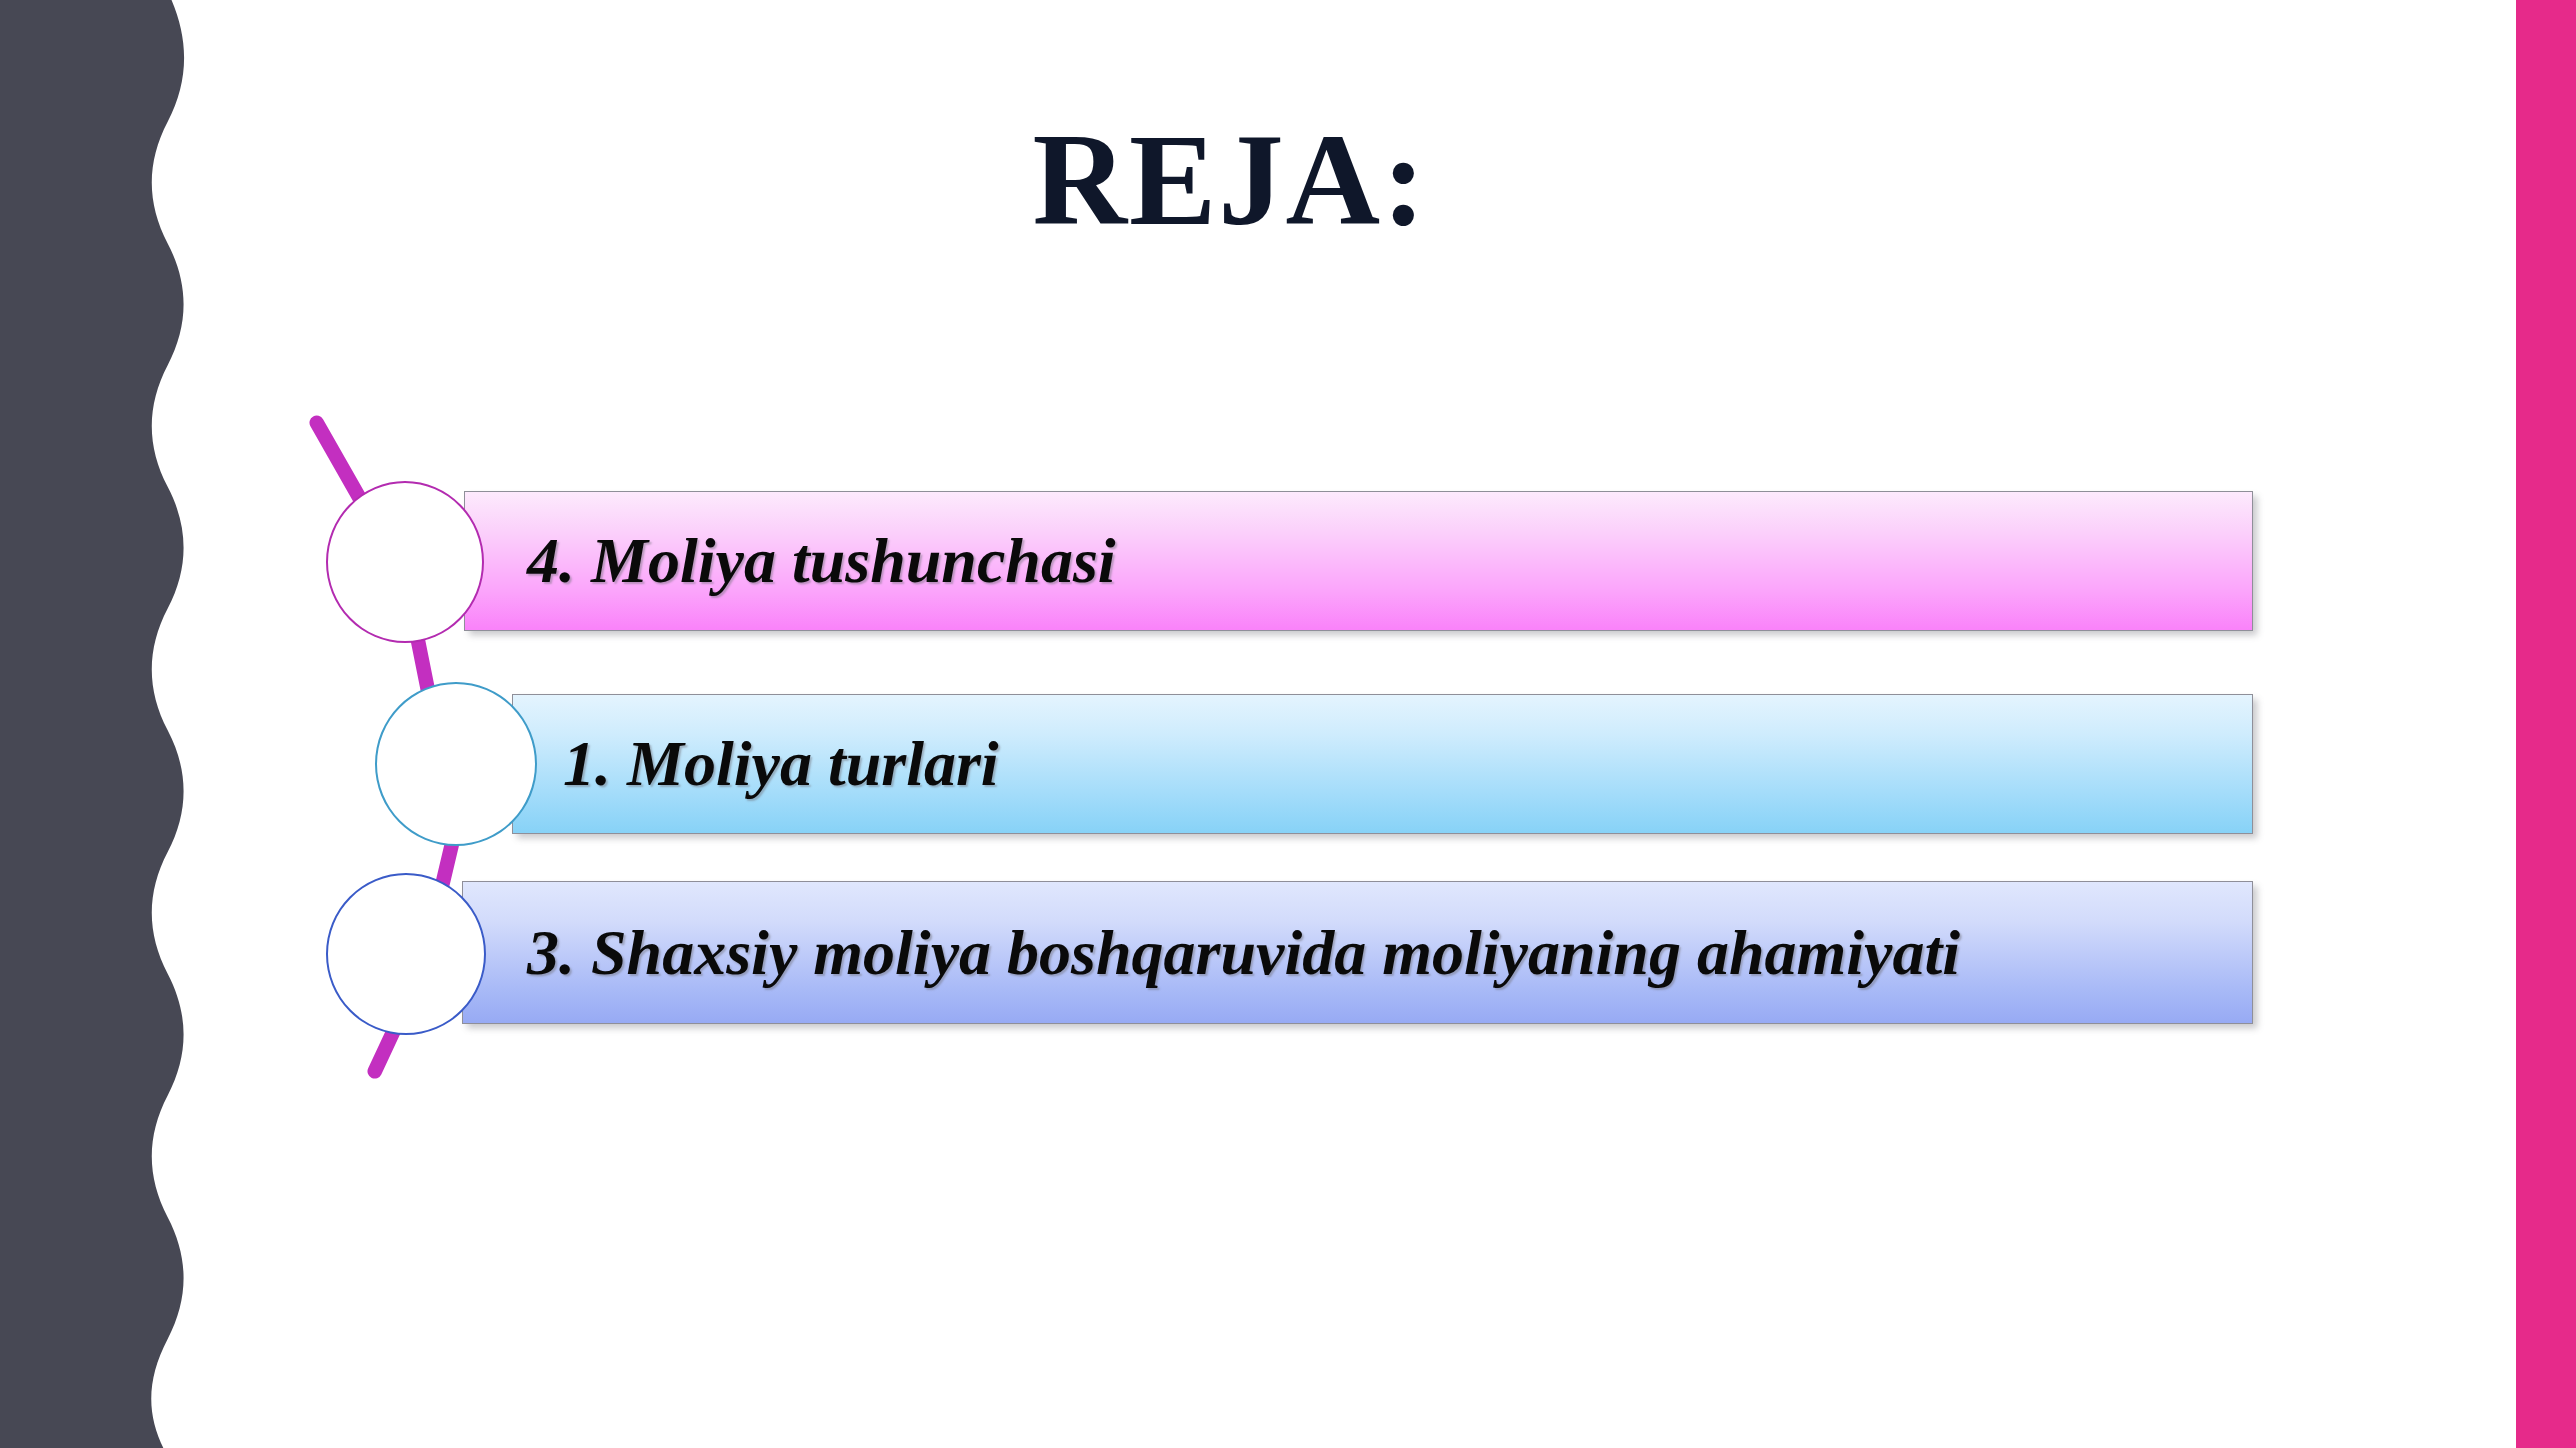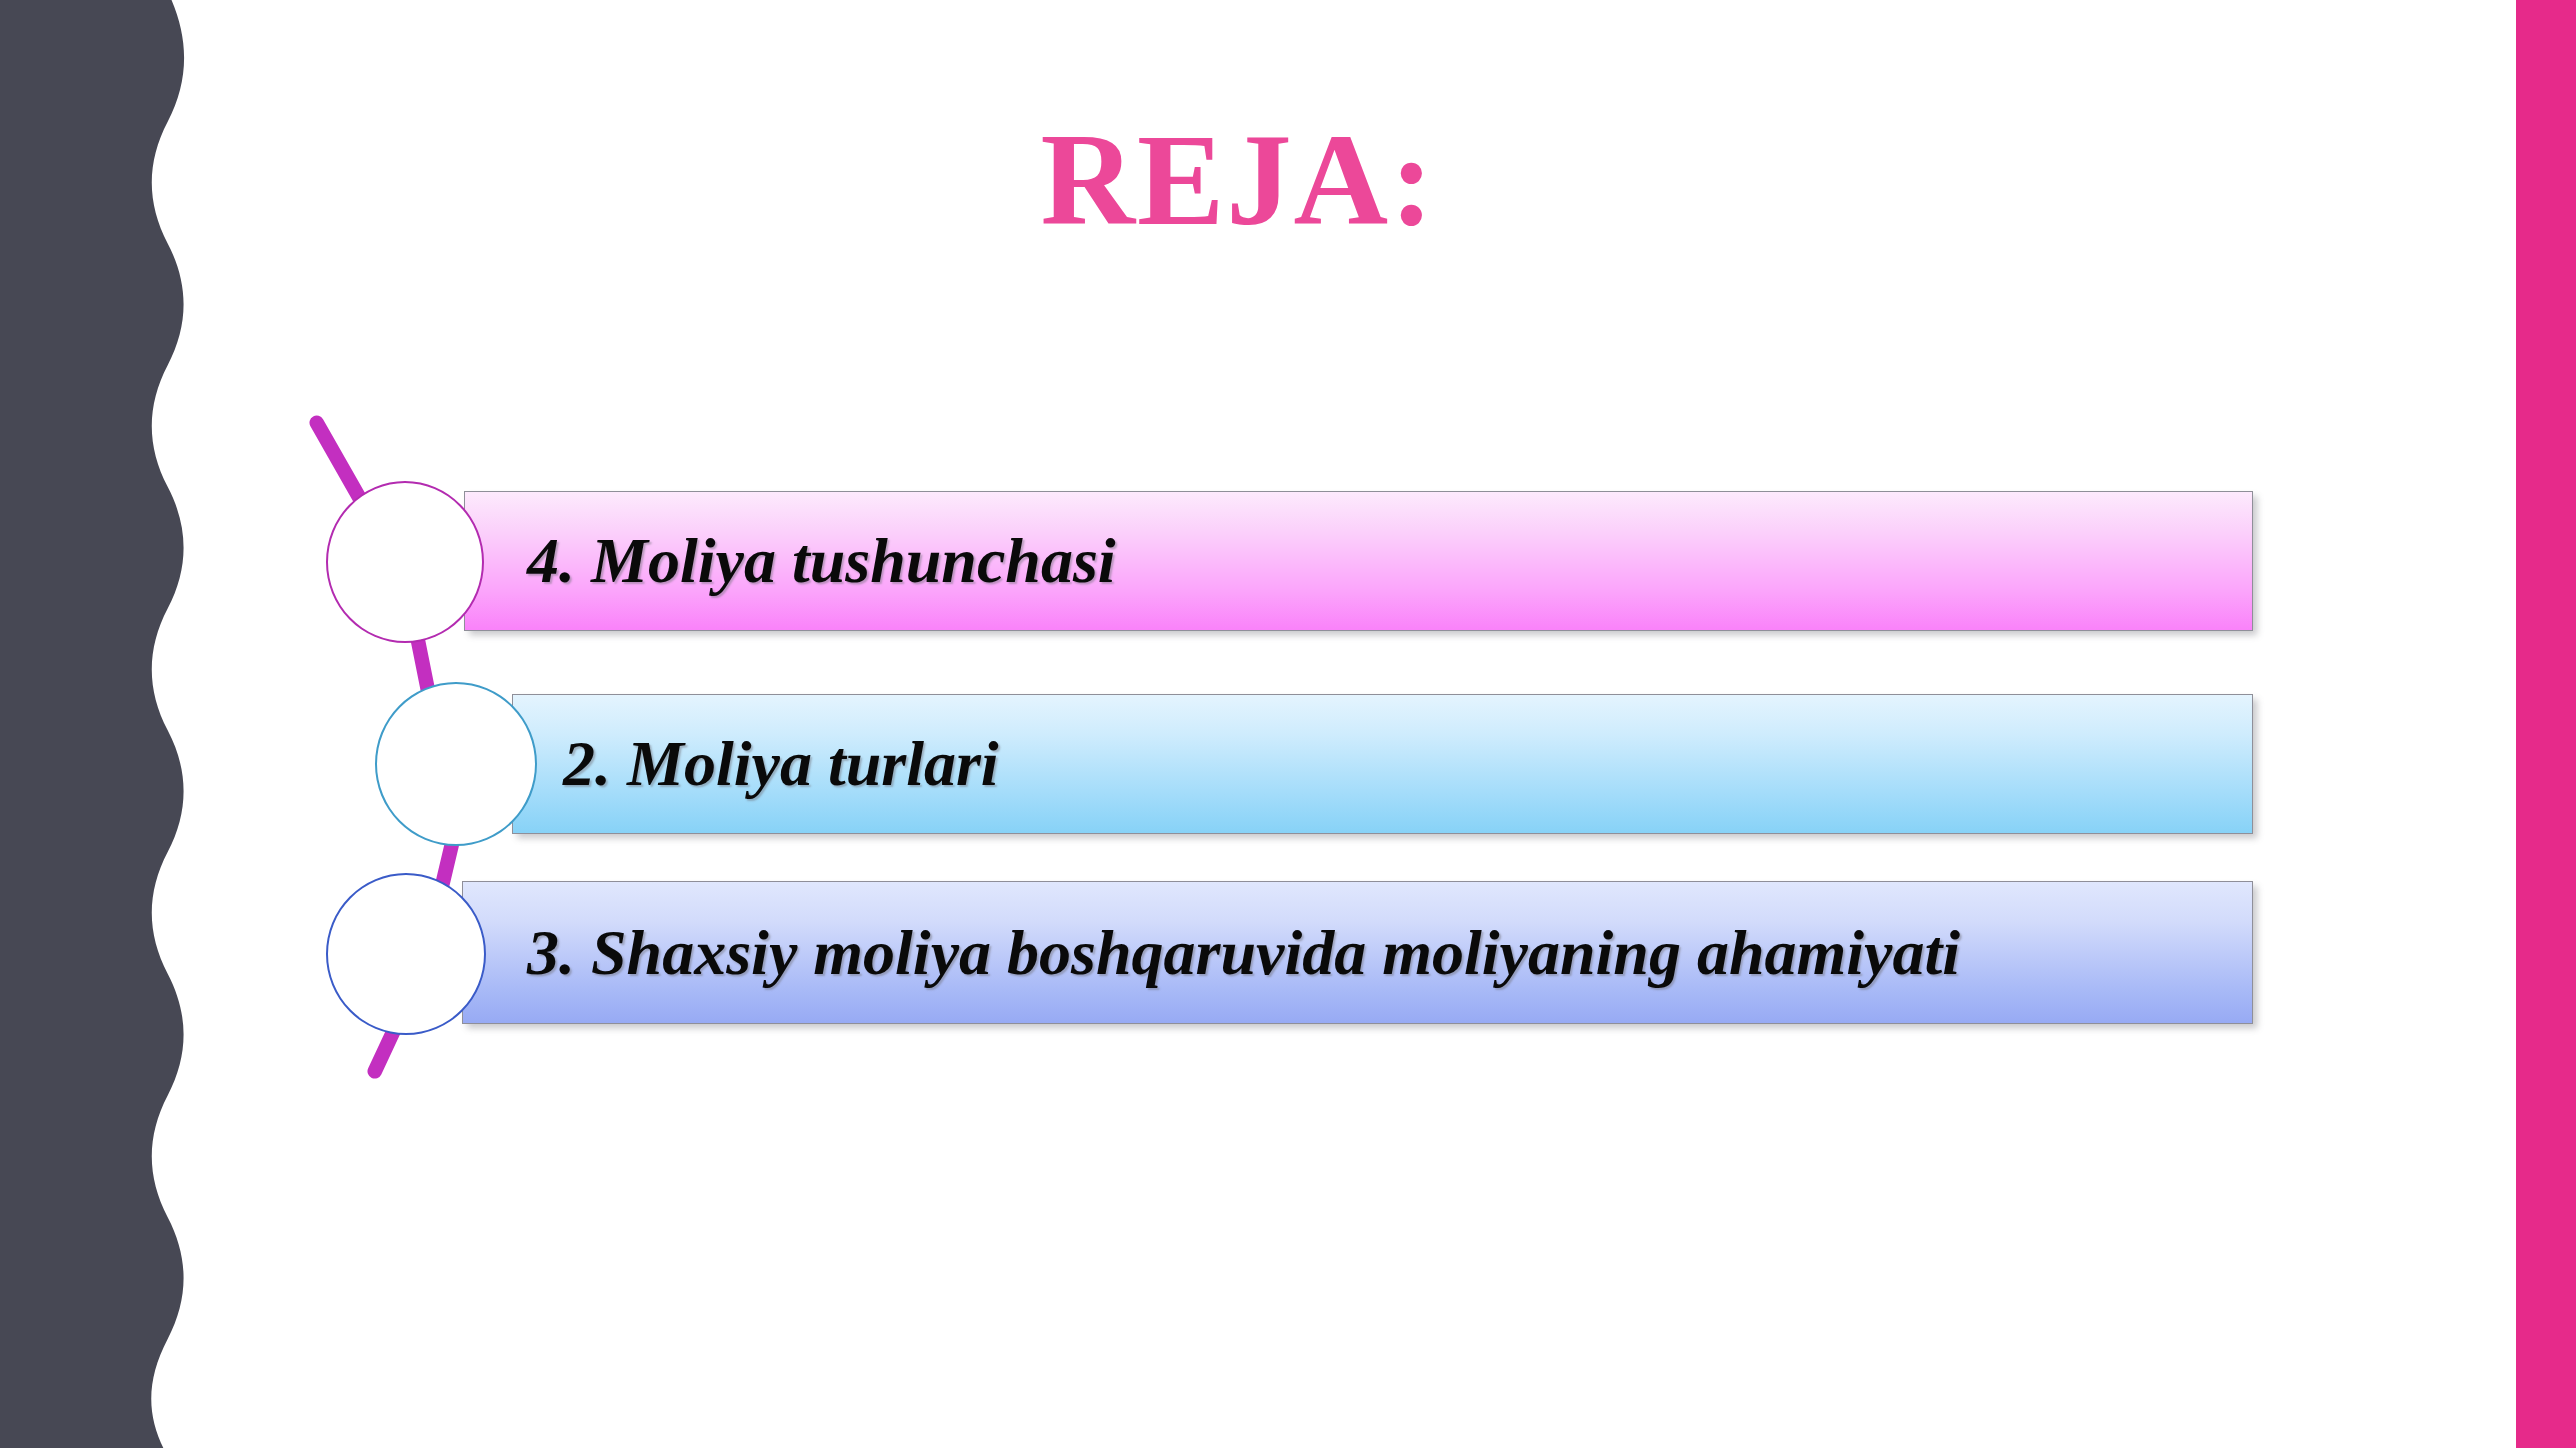--- a/index.html
+++ b/index.html
@@ -34,27 +34,27 @@
     position: absolute;
     top: 0;
     right: 0;
     width: 60px;
     height: 1449px;
   }
 
   
   .title {
     position: absolute;
-    left: 16px;
+    left: 8px;
     top: 114px;
     width: 2444px;
     text-align: center;
     font-size: 131px;
     font-weight: bold;
-    color: #ec4899;
+    color: #0f172a;
     letter-spacing: 1.9px;
     line-height: 1;
     font-family: "Liberation Serif", "DejaVu Serif", serif;
   }
 
   
   .connector {
     position: absolute;
     left: 309px;
     top: 415px;
@@ -167,21 +167,21 @@
   <svg class="connector" viewBox="0 0 360 690" preserveAspectRatio="none">
     <polyline points="8,8 100,170 126,300 156,410 130,520 96,620 68,680" fill="none" stroke="#c32fc0" stroke-width="15" stroke-linecap="round" stroke-linejoin="round"></polyline>
   </svg>
 
   <div class="bar" id="bar-1">
     <span class="bar-label">4. Moliya tushunchasi</span>
   </div>
   <div class="node-circle" id="circle-1"></div>
 
   <div class="bar" id="bar-2">
-    <span class="bar-label">2. Moliya turlari</span>
+    <span class="bar-label">1. Moliya turlari</span>
   </div>
   <div class="node-circle" id="circle-2"></div>
 
   <div class="bar" id="bar-3">
     <span class="bar-label">3. Shaxsiy moliya boshqaruvida moliyaning ahamiyati</span>
   </div>
   <div class="node-circle" id="circle-3"></div>
 
 </div>
 

